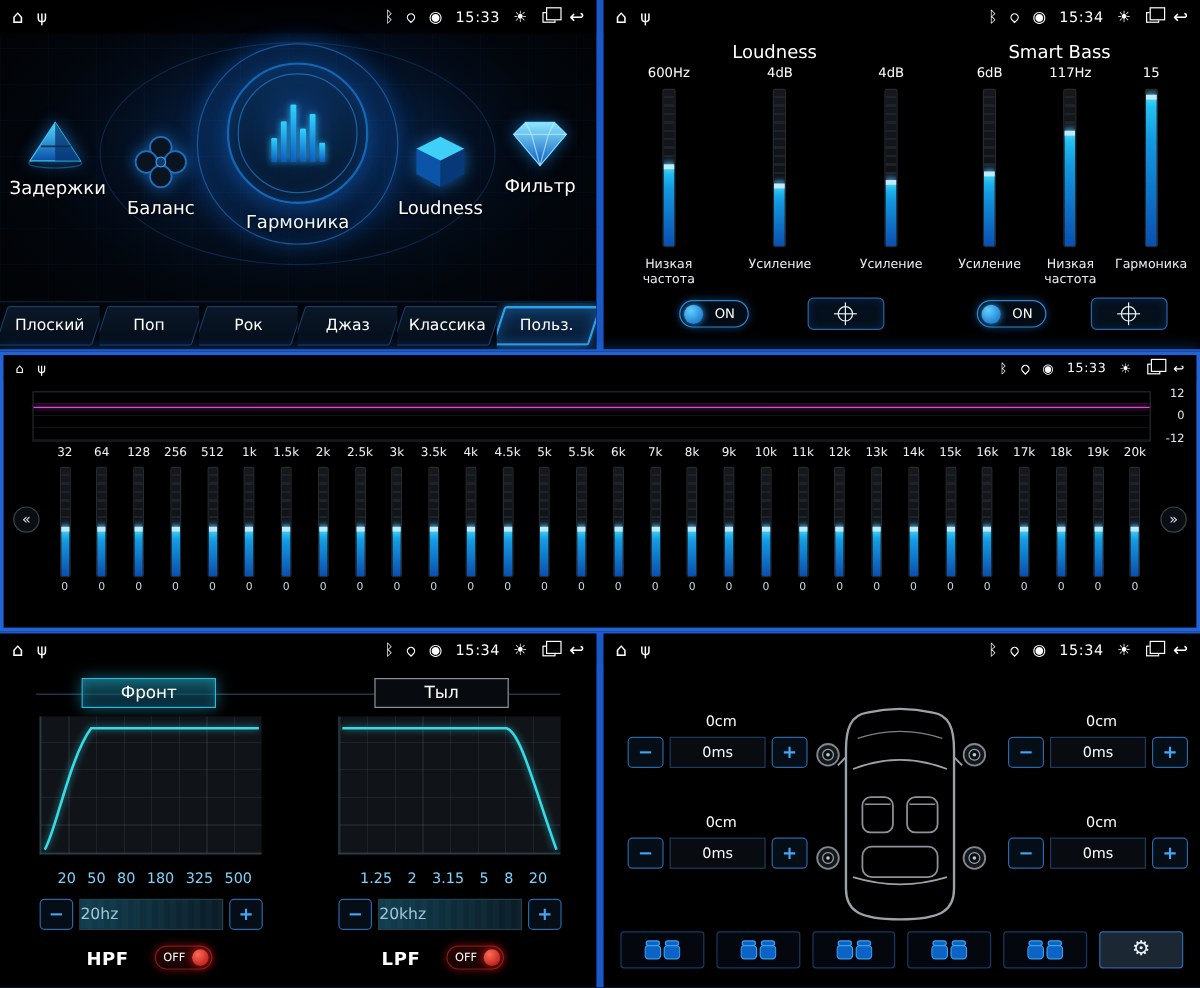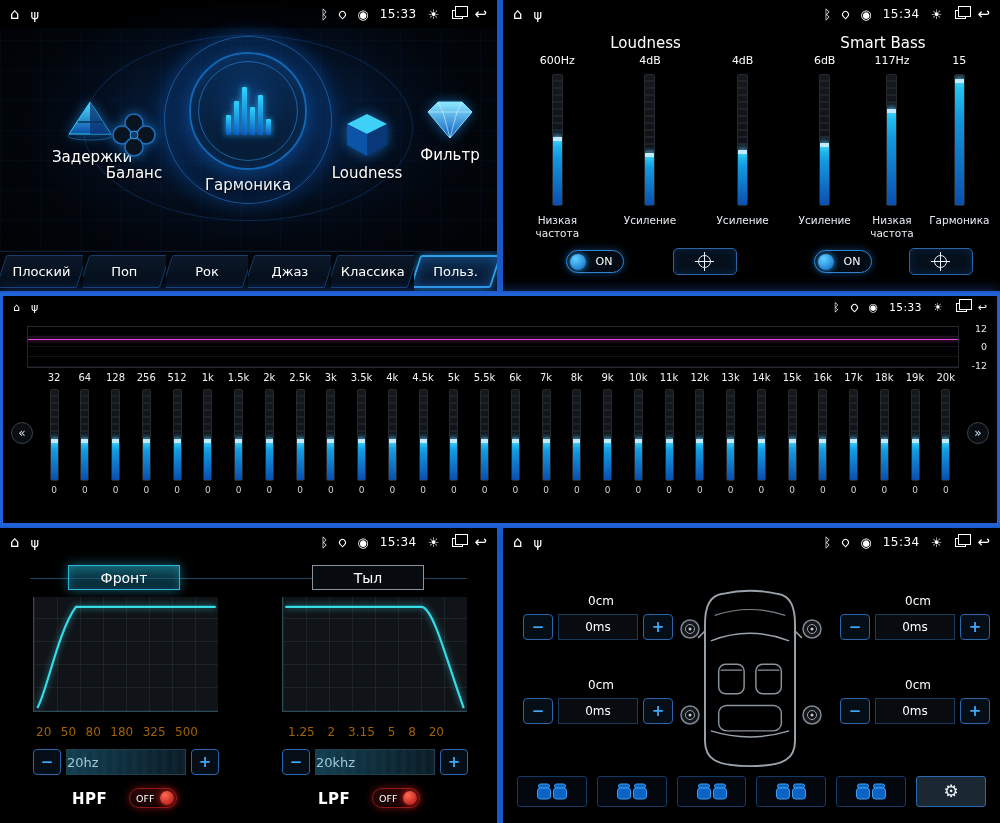--- a/index.html
+++ b/index.html
@@ -34,21 +34,21 @@
                      repeating-linear-gradient(0deg,rgba(20,70,130,.20) 0 1px,transparent 1px 30px);}
   .stage-glow{position:absolute;left:248px;top:92px;transform:translate(-50%,-50%);width:430px;height:235px;
     background:radial-gradient(ellipse,rgba(15,90,190,.38),rgba(5,30,70,.14) 55%,transparent 75%);}
   .ring{position:absolute;border-radius:50%;transform:translate(-50%,-50%);}
   .r1{left:248px;top:92px;width:168px;height:168px;border:1px solid rgba(50,140,235,.55);
       box-shadow:0 0 20px rgba(20,100,200,.4), inset 0 0 18px rgba(20,100,200,.3);}
   .r2{left:248px;top:100px;width:330px;height:186px;border:1px solid rgba(30,100,190,.3);}
   .mi{position:absolute;text-align:center;color:#fff;}
   .mi svg{display:block;margin:0 auto;filter:drop-shadow(0 0 6px rgba(30,140,240,.6));}
   .mi-label{margin-top:6px;font-size:15px;text-shadow:0 1px 2px #000;}
-  .mi-delays{left:8px;top:70px;width:76px;margin-left:44px;}
+  .mi-delays{left:8px;top:70px;width:76px;}
   .mi-balance{left:92px;top:84px;width:84px;}
   .mi-eq{left:172px;top:24px;width:152px;}
   .mi-loud{left:324px;top:84px;width:86px;}
   .mi-filter{left:410px;top:70px;width:80px;}
   .eq-big{width:118px;height:118px;margin:0 auto;border-radius:50%;position:relative;
     background:radial-gradient(circle at 50% 38%,#0c3a74,#051322 72%);border:2px solid #1266b4;
     box-shadow:0 0 30px rgba(20,110,220,.6), inset 0 0 24px rgba(18,90,180,.55);
     display:flex;align-items:center;justify-content:center;}
   .eq-big::before{content:"";position:absolute;inset:7px;border-radius:50%;border:1.5px solid rgba(40,150,240,.55);}
   .eqbars{display:flex;align-items:flex-end;gap:3px;height:48px;}
@@ -123,21 +123,21 @@
   .xtab.t-front{left:68px;} .xtab.t-rear{left:312px;}
   .xtab.active{border:1px solid #2fb8d8;background:linear-gradient(180deg,rgba(40,190,220,.45),rgba(8,40,60,.72));
     box-shadow:0 0 12px rgba(40,190,230,.5), inset 0 0 10px rgba(40,190,230,.3);}
   .graph{position:absolute;top:69px;width:185px;height:115px;background-color:#101418;
     background-image:repeating-linear-gradient(90deg,rgba(140,160,175,.10) 0 1px,transparent 1px 23px),
                      repeating-linear-gradient(0deg,rgba(140,160,175,.10) 0 1px,transparent 1px 23px);
     border-left:1px solid #2a4a55;border-bottom:1px solid #2a4a55;}
   .hpfg{left:33px;} .lpfg{left:282px;}
   .graph svg{position:absolute;inset:0;width:100%;height:100%;}
   .graph path{fill:none;stroke:#35dce8;stroke-width:2.2;filter:drop-shadow(0 0 3px rgba(50,220,235,.7));}
-  .axis{position:absolute;top:197px;display:flex;justify-content:space-between;color:#a16207;font-size:12px;}
+  .axis{position:absolute;top:197px;display:flex;justify-content:space-between;color:#7dd3fc;font-size:12px;margin-left:12px;}
   .a1{left:36px;width:162px;} .a2{left:288px;width:156px;}
   .hslider-row{position:absolute;top:221px;display:flex;gap:5px;align-items:center;}
   .hr1{left:33px;} .hr2{left:282px;}
   .sqbtn{width:28px;height:26px;background:#050d16;border:1px solid #2a66a8;border-radius:4px;color:#3fa8f8;
     font-size:15px;font-weight:bold;display:flex;align-items:center;justify-content:center;padding:0;line-height:1;}
   .htrack{width:120px;height:26px;border:1px solid #23404f;position:relative;
     background:repeating-linear-gradient(90deg,#0a141c 0 5px,#0d1a24 5px 10px);
     display:flex;align-items:center;cursor:pointer;}
   .htrack::before{content:"";position:absolute;inset:0;background:linear-gradient(90deg,rgba(40,170,210,.28),rgba(40,170,210,.05));}
   .hval{position:relative;color:#9fc8d8;font-size:13px;}

